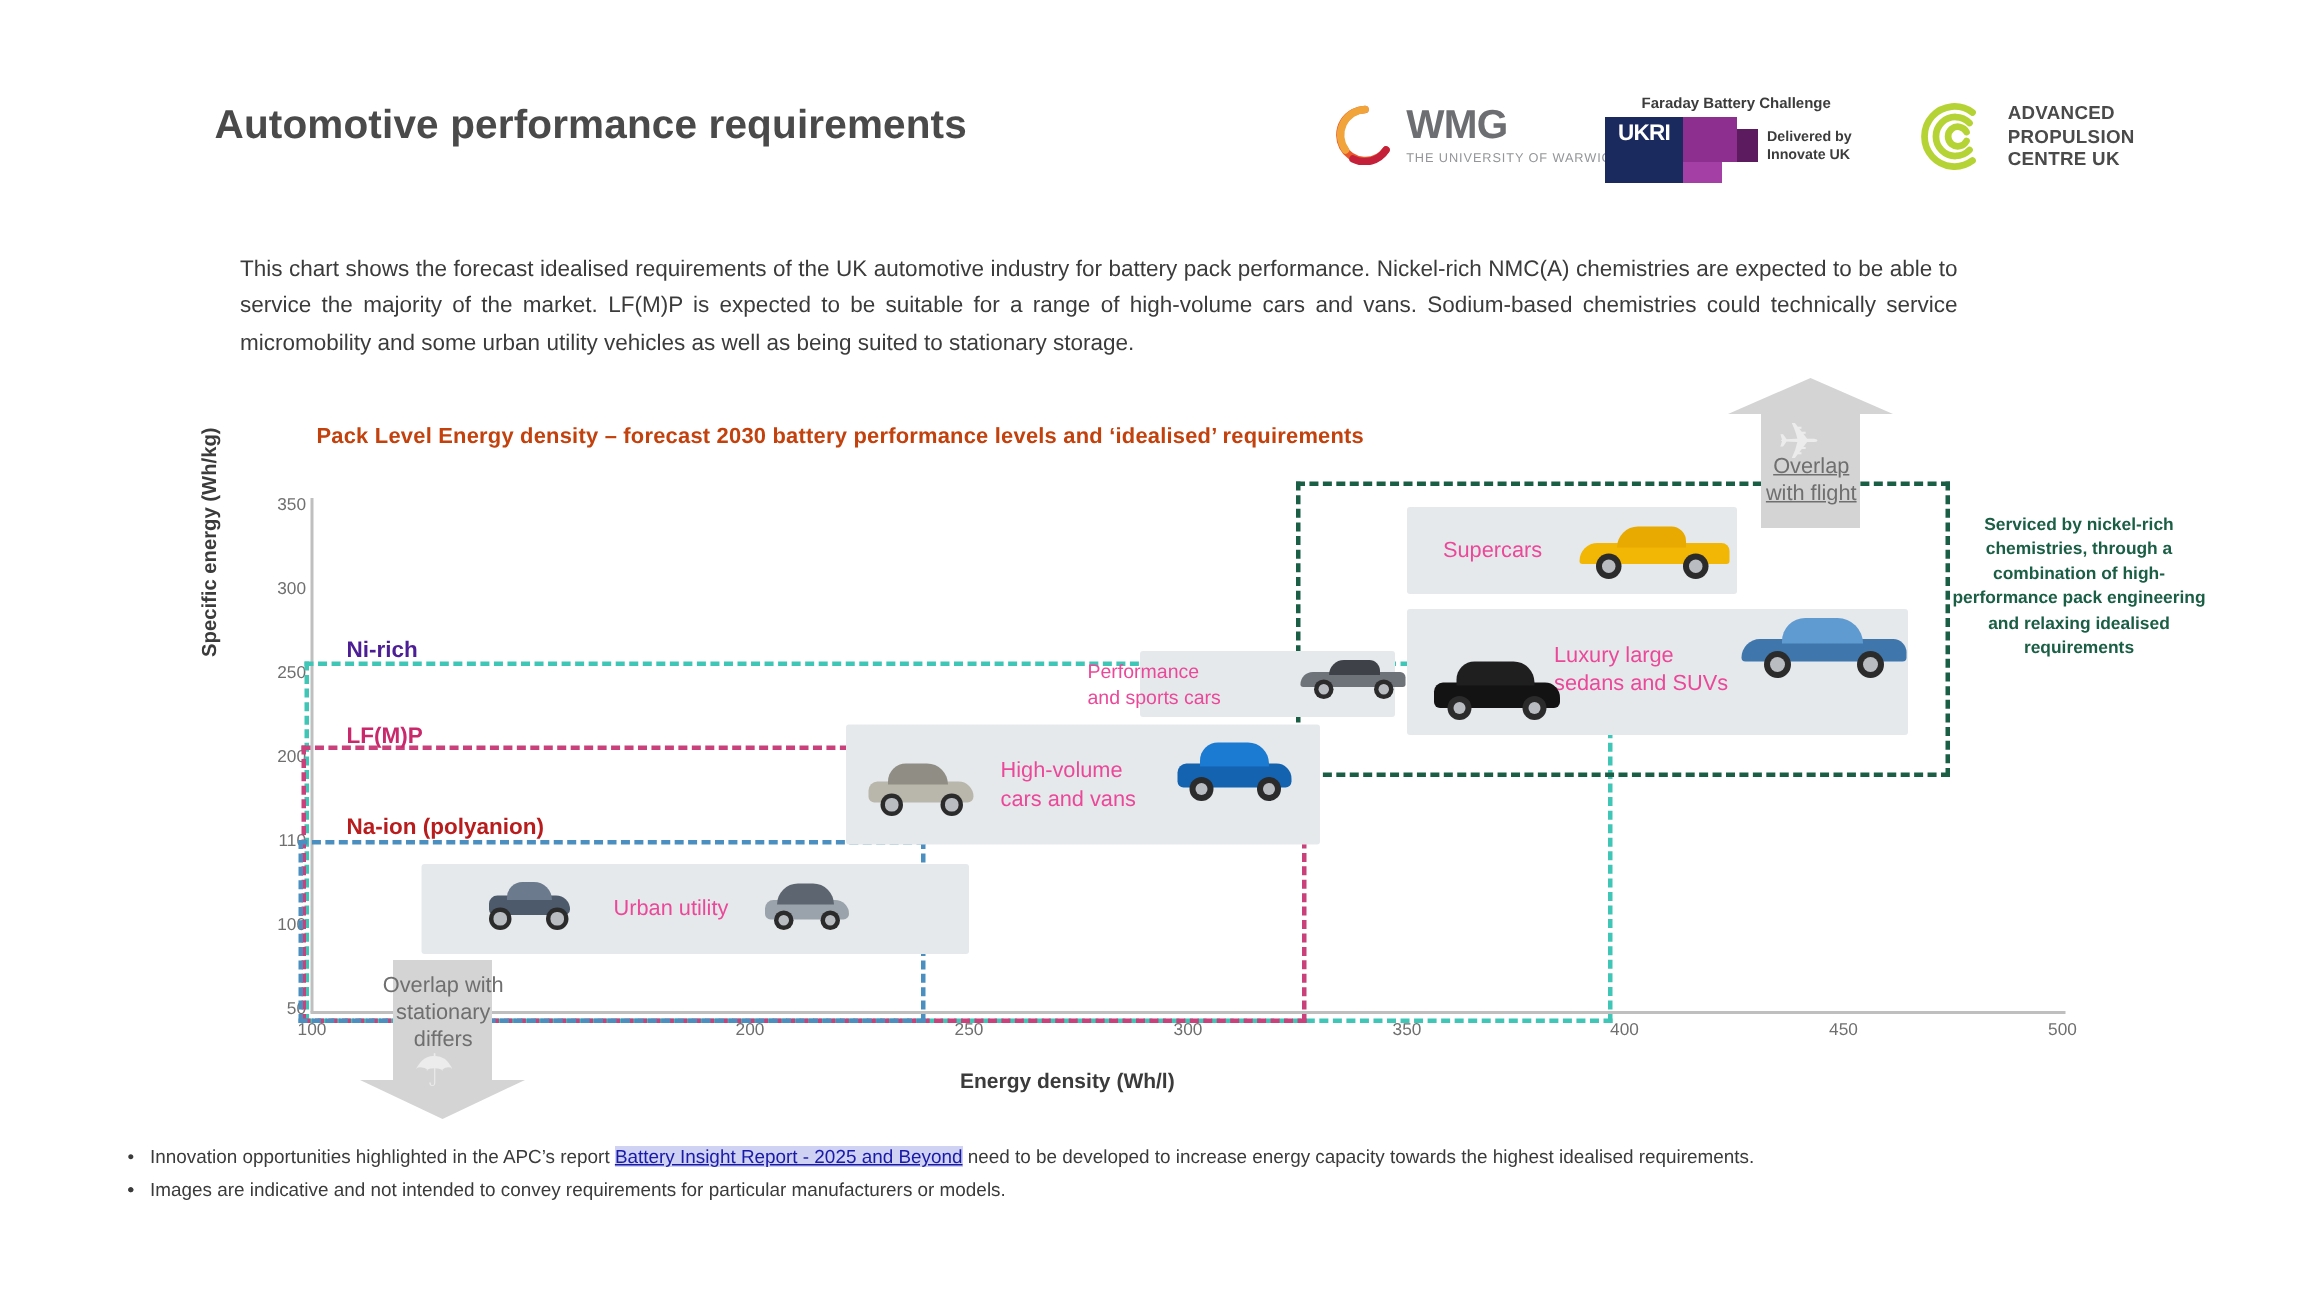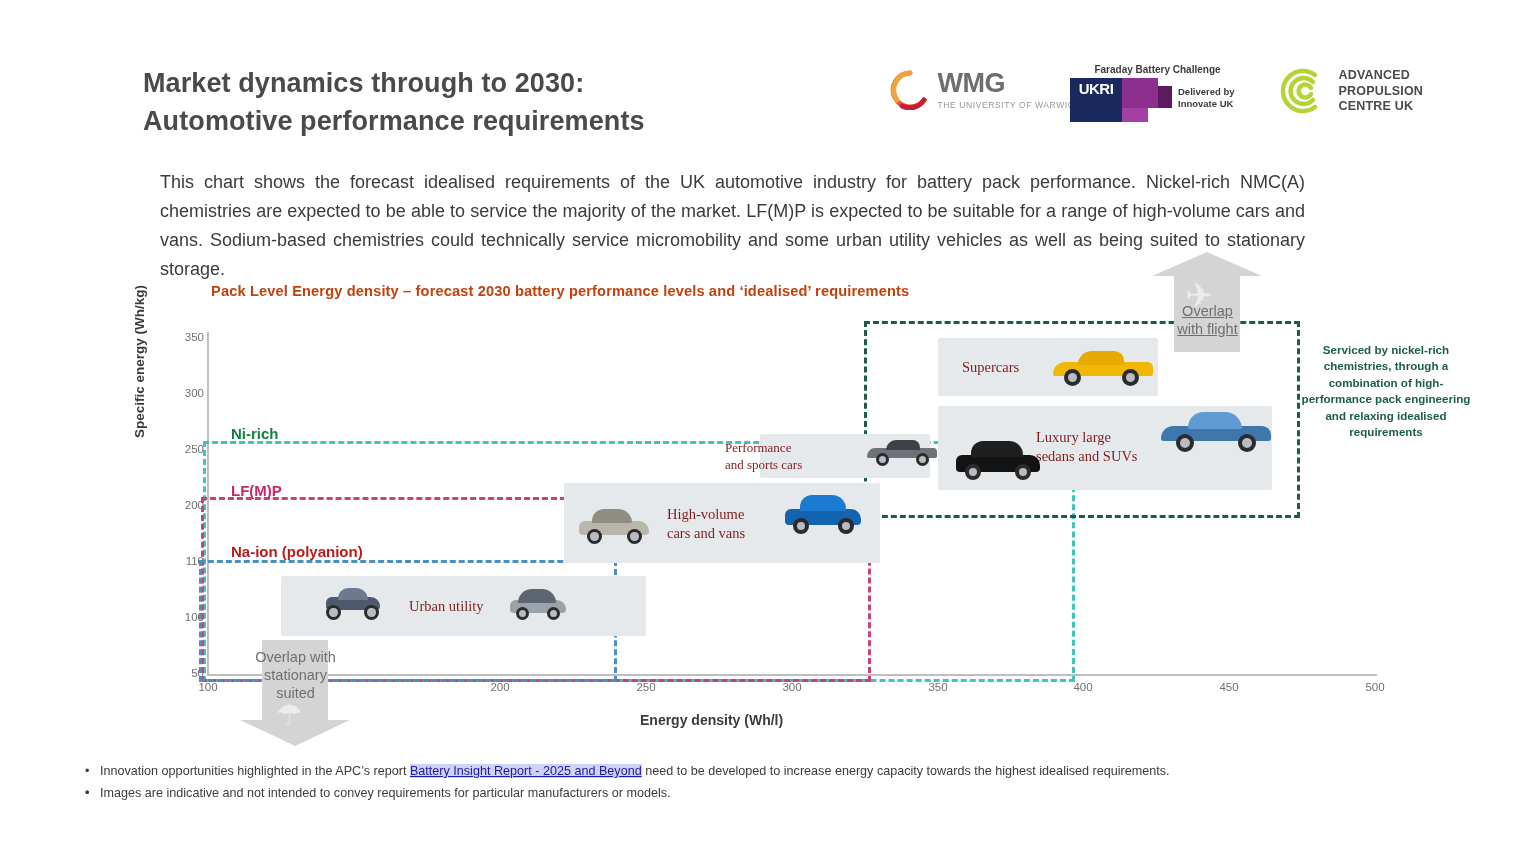--- a/index.html
+++ b/index.html
@@ -39,21 +39,21 @@
   #fbc-delivered{position:absolute;left:108px;top:8px;font-size:9.5px;font-weight:bold;color:#3c3c3c;line-height:1.25;}
 
   #logo-apc{left:400px;top:10px;}
   #apc-mark{position:relative;width:46px;height:46px;display:inline-block;vertical-align:middle;}
   #apc-text{display:inline-block;vertical-align:middle;margin-left:8px;font-size:12.5px;
      font-weight:bold;color:#4a4a4a;line-height:1.24;letter-spacing:.2px;}
 
   
   #intro{
     left:160px;top:168px;width:1145px;
-    font-size:18px;line-height:1.62;color:#3b3b3b;text-align:justify;
+    font-size:15px;line-height:1.62;color:#3b3b3b;text-align:justify;
   }
 
   
   #chart-title{
     left:211px;top:283px;font-size:14.6px;font-weight:bold;color:#c2410c;letter-spacing:.15px;
   }
   #y-axis-line{left:207px;top:332px;width:1.5px;height:343px;background:#bfbfbf;}
   #x-axis-line{left:207px;top:674px;width:1170px;height:1.5px;background:#bfbfbf;}
   .ytick-lbl{position:absolute;font-size:11.5px;color:#6f6f6f;text-align:right;width:36px;}
   .xtick-lbl{position:absolute;font-size:11.5px;color:#6f6f6f;text-align:center;width:40px;top:681px;}
@@ -78,21 +78,21 @@
     border:3.5px dashed #1b5e46;
   }
   #ideal-note{
     left:1296px;top:342px;width:180px;
     font-size:11.6px;font-weight:bold;color:#1b5e46;
     text-align:center;line-height:1.42;
   }
 
   
   .seg{position:absolute;background:#e5e9ec;border-radius:2px;}
-  .seg-label{position:absolute;font-size:14.5px;color:#7f1d1d;line-height:1.28;white-space:nowrap;font-family:Liberation Serif, serif;}
+  .seg-label{position:absolute;font-size:14.5px;color:#ec4899;line-height:1.28;white-space:nowrap;}
 
   
   .arrow-note{position:absolute;color:#6f6f6f;font-size:14.5px;text-align:center;line-height:1.25;}
 
   #arrow-flight{left:1152px;top:252px;width:110px;height:100px;}
   #arrow-flight .shaft{position:absolute;left:22px;top:22px;width:66px;height:78px;background:#d4d4d4;}
   #arrow-flight .head{position:absolute;left:0;top:0;width:0;height:0;
      border-left:55px solid transparent;border-right:55px solid transparent;border-bottom:24px solid #d4d4d4;}
   #flight-txt{left:1160px;top:302px;width:95px;text-decoration:underline;}
   #plane-glyph{position:absolute;left:33px;top:26px;font-size:34px;color:#ececec;line-height:1;}
@@ -114,21 +114,20 @@
   
   #notes{left:82px;top:760px;width:1380px;}
   .note{position:relative;padding-left:18px;font-size:12.6px;line-height:1.78;color:#3b3b3b;}
   .note .bullet{position:absolute;left:3px;top:0;}
   #note-link{color:#1a1aa8;text-decoration:underline;background:#cfd2f2;}
 </style>
 </head>
 <body>
 
 <div class="abs" id="slide-title">
-  <div>Market dynamics through to 2030:</div>
   <div>Automotive performance requirements</div>
 </div>
 
 <div class="abs" id="logo-row">
 
   <div class="logo" id="logo-wmg">
     <span id="wmg-mark">
       <svg width="40" height="40" viewBox="0 0 40 40">
         <path d="M20 3a17 17 0 1 0 14 27" fill="none" stroke="#e8562a" stroke-width="5" stroke-linecap="round"></path>
         <path d="M7 30A17 17 0 0 1 20 3" fill="none" stroke="#f0a43a" stroke-width="5" stroke-linecap="round"></path>
@@ -202,21 +201,21 @@
 
 <div class="abs chem-box" id="box-ni" style="left:203px;top:441px;width:866px;height:235px;
      border:3.5px dashed #3fc6b7;"></div>
 
 <div class="abs chem-box" id="box-lfmp" style="left:201px;top:497px;width:664px;height:179px;
      border:3.5px dashed #c9407a;"></div>
 
 <div class="abs chem-box" id="box-naion" style="left:199px;top:560px;width:412px;height:116px;
      border:3.5px dashed #4a8fc0;"></div>
 
-<div class="abs chem-label" style="left:231px;top:425px;color:#15803d;">Ni-rich</div>
+<div class="abs chem-label" style="left:231px;top:425px;color:#4c1d95;">Ni-rich</div>
 <div class="abs chem-label" style="left:231px;top:482px;color:#c9286b;">LF(M)P</div>
 <div class="abs chem-label" style="left:231px;top:543px;color:#b91c1c;">Na-ion (polyanion)</div>
 
 <div class="abs" id="ideal-box"></div>
 <div class="abs" id="ideal-note">Serviced by nickel-rich chemistries, through a combination of high-performance pack engineering and relaxing idealised requirements</div>
 
 <div class="abs seg" style="left:281px;top:576px;width:365px;height:60px;"></div>
 <div class="abs seg-label" style="left:409px;top:597px;">Urban utility</div>
 
 <div class="veh" style="left:322px;top:586px;width:62px;height:34px;">
@@ -303,21 +302,21 @@
 </div>
 
 <div class="abs" id="arrow-storage">
   <div class="shaft"></div>
     <div class="head"></div>
   <div id="storage-glyph">☂</div>
 </div>
 <div class="abs arrow-note" id="storage-txt">
   <div>Overlap with</div>
   <div>stationary</div>
-  <div>suited</div>
+  <div>differs</div>
 </div>
 
 <div class="abs" id="notes">
   <div class="note">
     <span class="bullet">•</span>
     <span>Innovation opportunities highlighted in the APC’s report </span><a href="#" id="note-link">Battery Insight Report - 2025 and Beyond</a><span> need to be developed to increase energy capacity towards the highest idealised requirements.</span>
   </div>
   <div class="note">
     <span class="bullet">•</span>
   </div>

